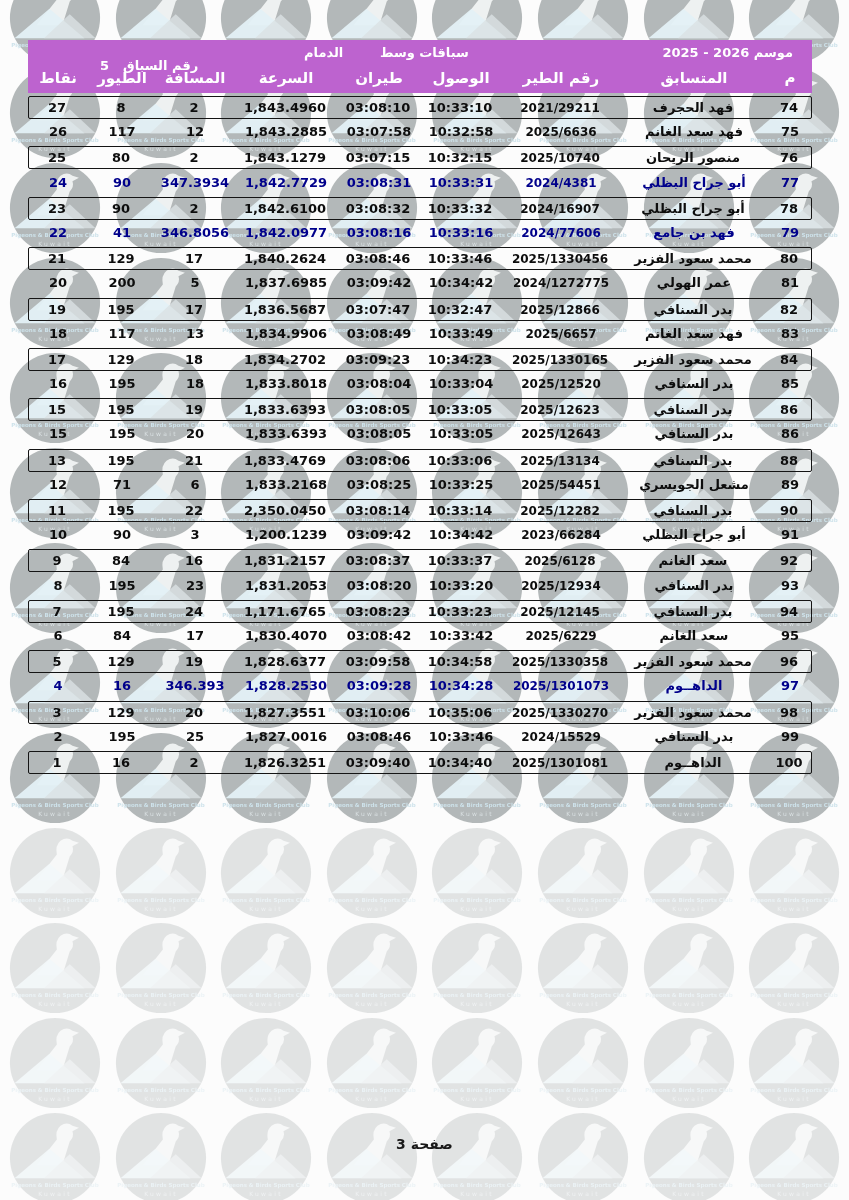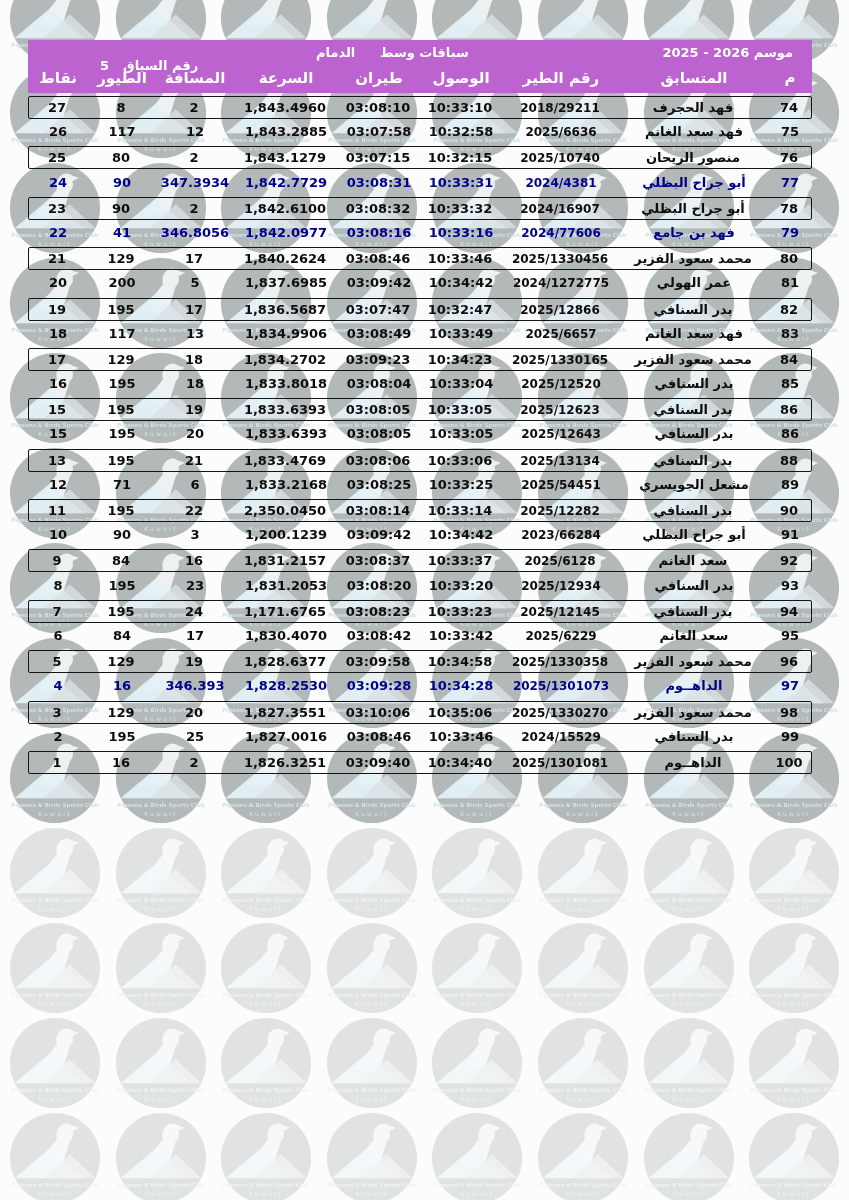--- a/index.html
+++ b/index.html
@@ -20,21 +20,21 @@
   
   .content { position:absolute; inset:0; z-index:1; }
 
   .topbar {
     position:absolute; top:40px; left:28px; width:784px; height:53px;
     background:#bd63cf; color:#ffffff;
   }
   .topbar-row1 { position:relative; height:26px; font-size:13px; font-weight:bold; }
   .topbar-row1 .season { position:absolute; right:19px;  top:5px; }
   .topbar-row1 .region { position:absolute; left:352px; top:5px; }
-  .topbar-row1 .city   { position:absolute; left:288px; top:5px; }
+  .topbar-row1 .city   { position:absolute; left:276px; top:5px; }
   .topbar-row1 .race   { position:absolute; left:72px;  top:18px; }
   .topbar-row1 .race .race-num { margin-right:14px; display:inline-block; }
 
   .grid9 {
     display:grid; direction:rtl;
     grid-template-columns:44px 148px 118px 82px 82px 104px 78px 68px 60px;
   }
   .topbar-row2 { height:27px; font-size:15px; font-weight:bold; }
   .topbar-row2 .hcell { text-align:center; line-height:25px; }
 
@@ -913,21 +913,21 @@
           <div class="hcell">المسافة</div>
           <div class="hcell">الطيور</div>
           <div class="hcell">نقاط</div>
         </div>
     </div>
 
     <div class="rows" id="rowsBox">
         <div class="row grid9 boxed">
           <div class="cell m">74</div>
           <div class="cell name">فهد الحجرف</div>
-          <div class="cell ring">2018/29211</div>
+          <div class="cell ring">2021/29211</div>
           <div class="cell arrival">10:33:10</div>
           <div class="cell flight">03:08:10</div>
           <div class="cell speed">1,843.4960</div>
           <div class="cell distance">2</div>
           <div class="cell birds">8</div>
           <div class="cell points">27</div>
         </div>
         <div class="row grid9">
           <div class="cell m">75</div>
           <div class="cell name">فهد سعد الغانم</div>
@@ -1209,15 +1209,18 @@
           <div class="cell ring">2025/1301081</div>
           <div class="cell arrival">10:34:40</div>
           <div class="cell flight">03:09:40</div>
           <div class="cell speed">1,826.3251</div>
           <div class="cell distance">2</div>
           <div class="cell birds">16</div>
           <div class="cell points">1</div>
         </div>
       </div>
 
+    <div class="footer">
+      <span>صفحة 3</span>
+    </div>
 
   </div>
 </div>
 
 </body></html>

